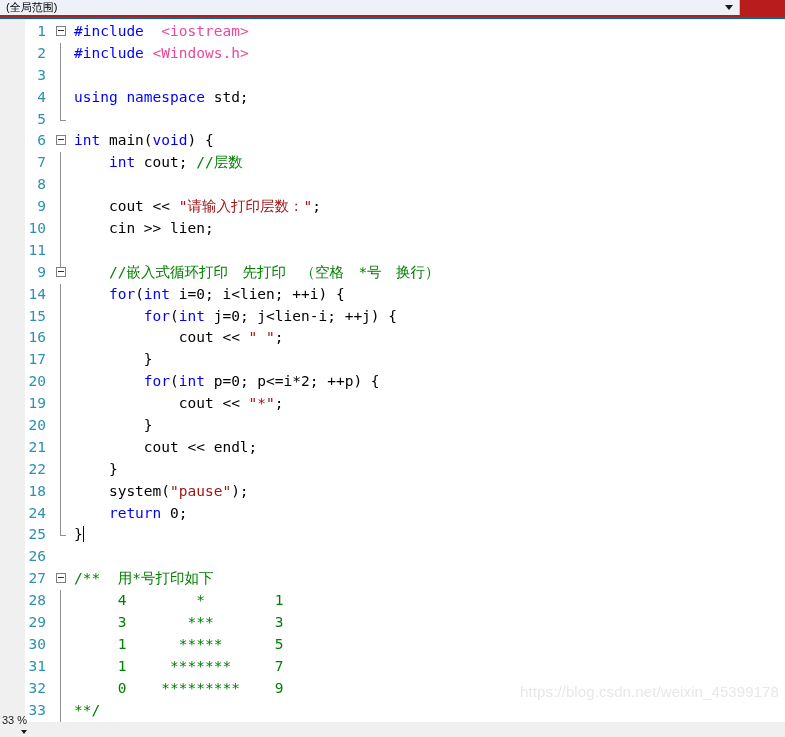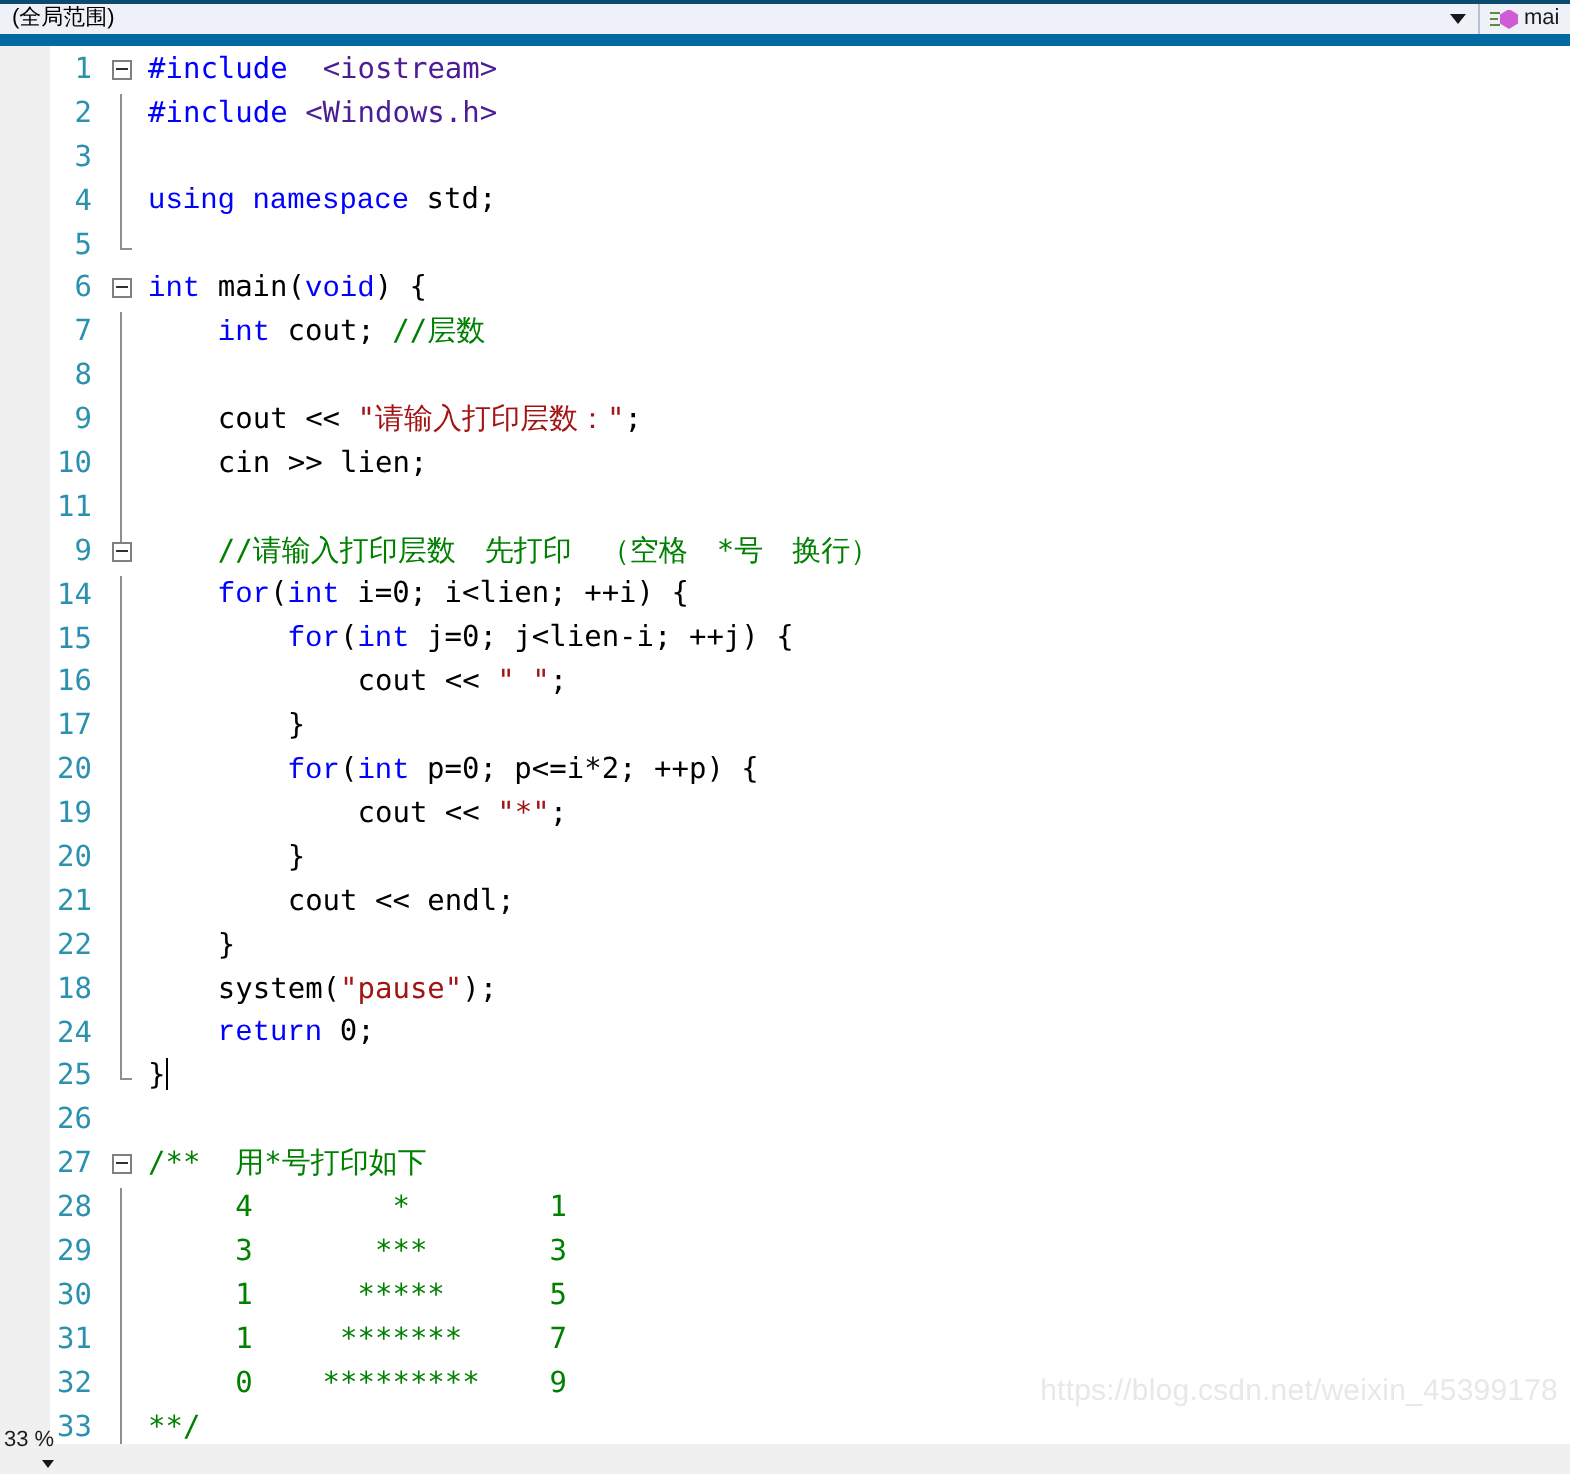--- a/index.html
+++ b/index.html
@@ -11,24 +11,24 @@
     width: 785px;
     height: 737px;
     font-family: "DejaVu Sans Mono", monospace;
     overflow: hidden;
     position: relative;
   }
 
   
   .navbar {
     display: flex;
-    align-items: flex-end;
+    align-items: flex-start;
     height: 17px;
-    background: #0c4a6e;
-    border-bottom: 6px solid #0369a1;
+    background: #b91c1c;
+    border-bottom: 2px solid #0369a1;
     font-family: "Liberation Sans", sans-serif;
     font-size: 11px;
     color: #000;
   }
   .nav-combo {
     flex: 0 0 740px;
     display: flex;
     align-items: center;
     justify-content: space-between;
     background: #eef1f7;
@@ -160,24 +160,24 @@
     left: 0; top: 11px;
     width: 6px; height: 1px;
     background: #8f8f8f;
   }
   .code {
     flex: 1 1 auto;
     color: #000000;
     font-size: 14.5px;
     position: relative;
   }
-  .kw   { color: #0000ff; font-family: Liberation Mono, monospace; }
+  .kw   { color: #0000ff; }
   .pre  { color: #0000ff; }
   .str  { color: #a31515; }
-  .inc  { color: #4c1d95; }
+  .inc  { color: #ec4899; }
   .cmt  { color: #008000; }
   .caret {
     display: inline-block;
     width: 1px;
     height: 16px;
     background: #000;
     vertical-align: -3px;
     margin-left: 0px;
   }
 
@@ -309,21 +309,21 @@
 
     <div class="line">
       <span class="lnum">11</span>
       <span class="fold"><span class="fold-bar"></span></span>
       <span class="code"></span>
     </div>
 
     <div class="line">
       <span class="lnum">9</span>
       <span class="fold"><span class="fold-bar" style="height:11px"></span><span class="fold-box"></span></span>
-      <span class="code cmt">    //请输入打印层数　先打印　（空格　*号　换行）</span>
+      <span class="code cmt">    //嵌入式循环打印　先打印　（空格　*号　换行）</span>
     </div>
 
 
     <div class="line">
       <span class="lnum">14</span>
       <span class="fold"><span class="fold-bar"></span></span>
       <span class="code"><span>    </span><span class="kw">for</span><span>(</span><span class="kw">int</span><span> i=0; i&lt;lien; ++i) {</span></span>
     </div>
 
     <div class="line">

